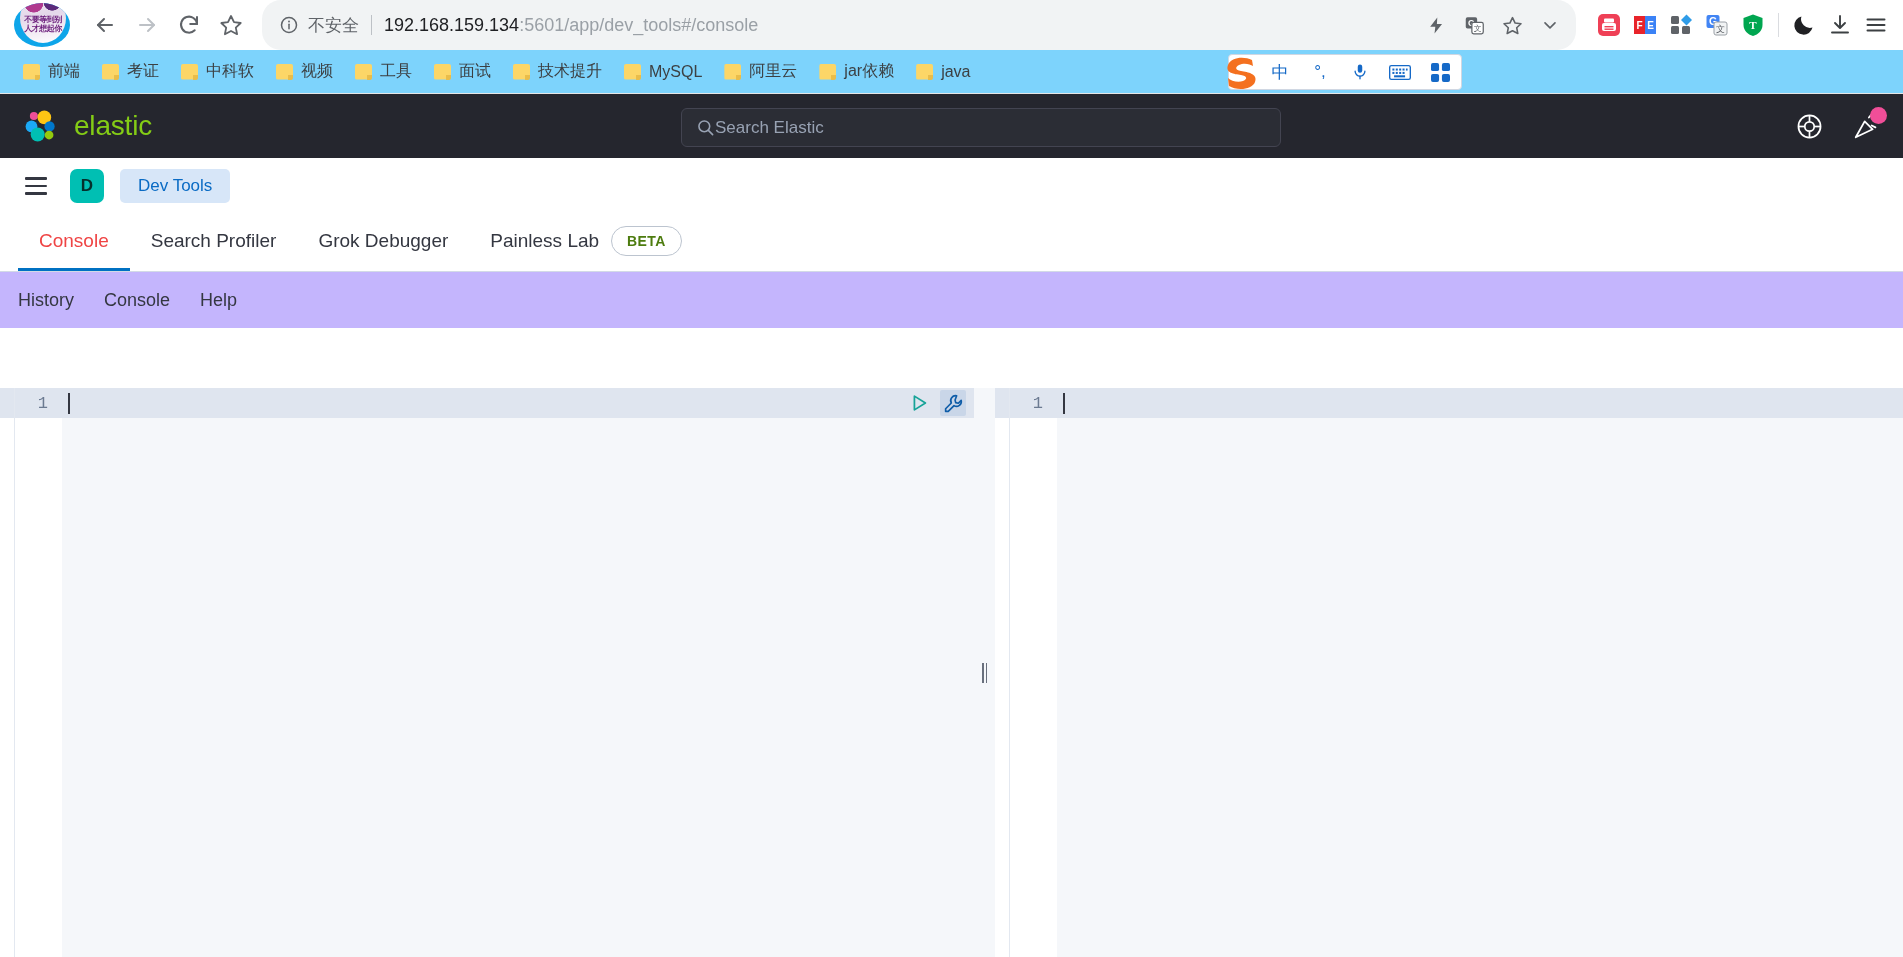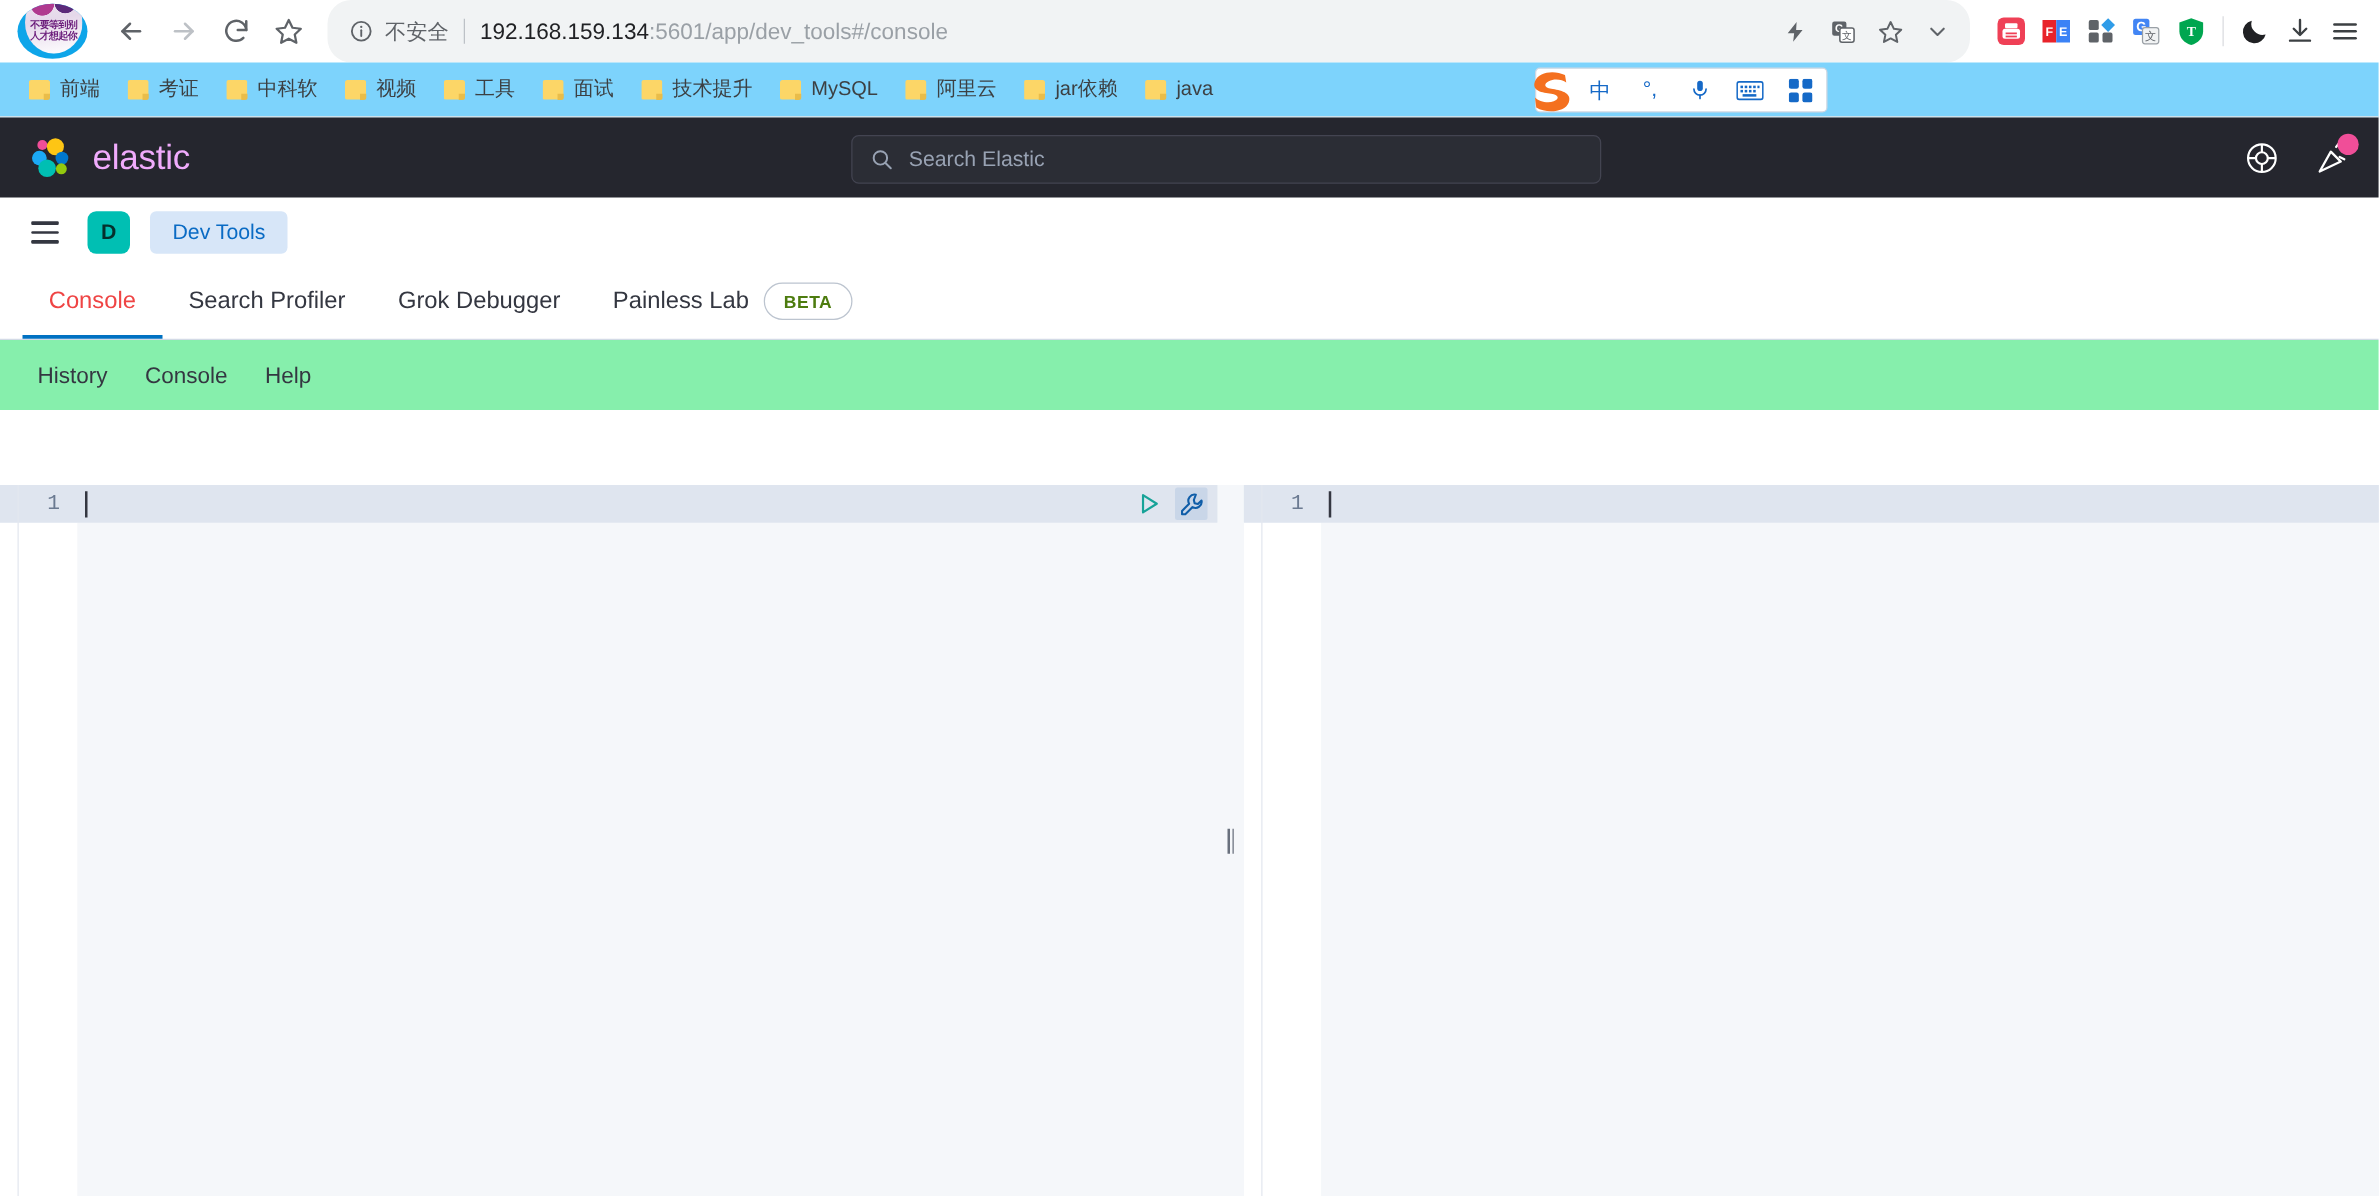--- a/index.html
+++ b/index.html
@@ -202,38 +202,38 @@
     align-items: center;
     padding: 0 22px;
     position: relative;
   }
   .kbn-logo {
     display: flex; align-items: center; gap: 14px;
     flex: 0 0 auto;
     cursor: pointer;
   }
   .kbn-logo-text {
-    color: #f0abfc;
+    color: #84cc16;
     font-size: 28px;
     letter-spacing: -0.2px;
   }
   .kbn-search-wrap {
     position: absolute;
     left: 681px; top: 14px;
     width: 600px;
   }
   .kbn-search {
     height: 39px;
     background: #2b2d35;
     border: 1px solid #434451;
     border-radius: 6px;
     display: flex;
     align-items: center;
     padding: 0 14px;
-    gap: 12px;
+    gap: 0;
     cursor: text;
   }
   .kbn-search-placeholder {
     color: #98a2b3;
     font-size: 17px;
   }
   .kbn-header-right {
     position: absolute;
     right: 20px; top: 0;
     height: 64px;
@@ -331,24 +331,24 @@
     font-weight: bold;
     color: #4d7c0f;
     padding: 6px 15px;
     letter-spacing: 0.4px;
     background: #fff;
   }
 
   
   .console-subnav {
     height: 56px;
-    background: #86efac;
-    display: flex;
-    align-items: center;
-    padding: 0 18px;
+    background: #c4b5fd;
+    display: flex;
+    align-items: center;
+    padding: 0 6px;
     gap: 6px;
   }
   .subnav-item {
     font-size: 18px;
     color: #343741;
     padding: 6px 12px;
     border-radius: 4px;
     cursor: pointer;
   }
 

